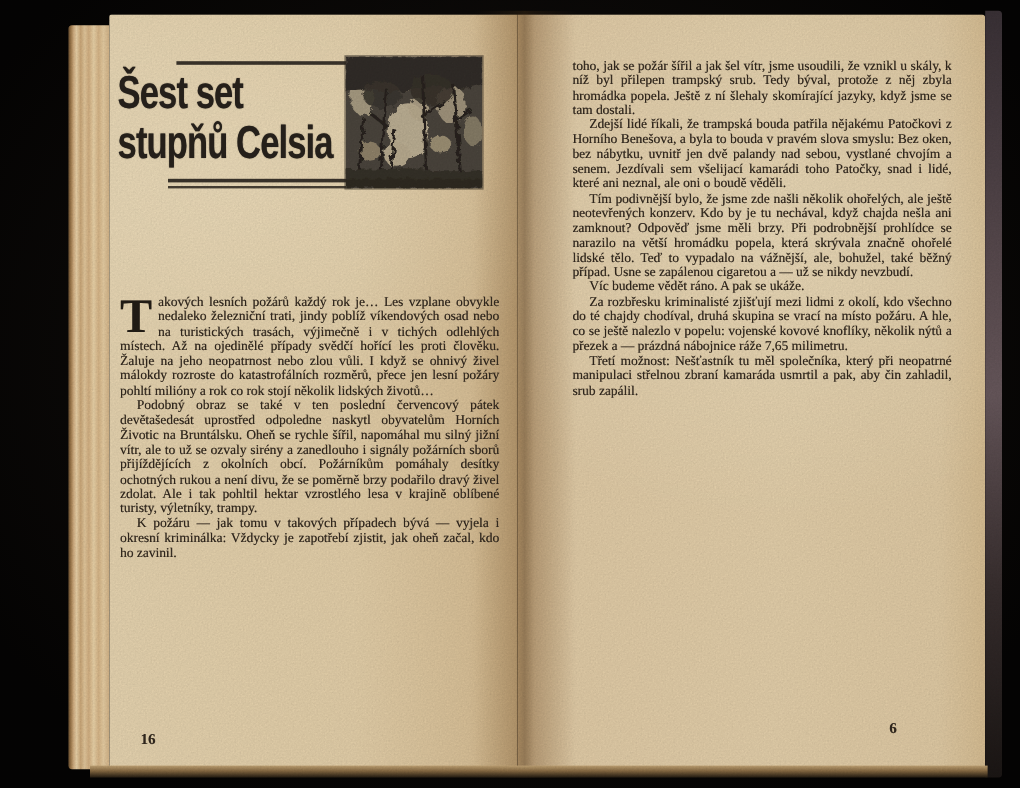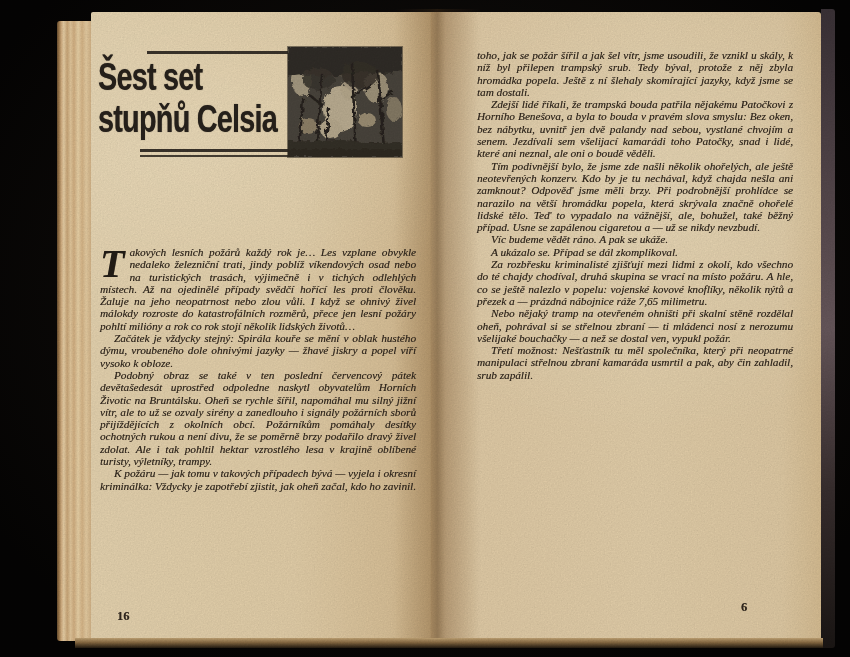--- a/index.html
+++ b/index.html
@@ -74,21 +74,20 @@
     transform:scaleX(.78) scaleY(1.04);transform-origin:left top;
     text-shadow:0 0 1px rgba(41,35,29,.7);
     white-space:nowrap;
   }
   
   .textcol{
     position:absolute;width:316px;
     font-size:11.2px;line-height:12.3px;
     color:#33291f;text-align:justify;
     text-shadow:0.25px 0 0 rgba(51,41,31,.55);
-    font-style:italic;
   }
   .textcol p{margin:0;}
   .textcol p.indent{text-indent:14px;}
   .text-left{left:43px;top:237px;}
   .text-right{left:420px;top:40px;}
   .dropcap{
     float:left;
     font-weight:bold;font-size:40px;line-height:32px;
     padding:2px 5px 0 0;color:#241e17;
   }
@@ -159,34 +158,31 @@
         <path d="M37,104 L41,62"></path>
       </g>
       <path d="M0,96 H114 V110 H0 Z" fill="#3a342b"></path>
       <path d="M0,93 C20,97 50,90 70,95 C90,99 104,93 114,96 V102 H0 Z" fill="#433c32"></path>
     </g>
     <rect width="114" height="110" filter="url(#dots)" opacity=".18"></rect>
   </svg>
 
   <div class="textcol text-left">
     <p class="para"><span class="dropcap">T</span><span>akových lesních požárů každý rok je… Les vzplane obvykle nedaleko železniční trati, jindy poblíž víkendových osad nebo na turistických trasách, výjimečně i v tichých odlehlých místech. Až na ojedinělé případy svědčí hořící les proti člověku. Žaluje na jeho neopatrnost nebo zlou vůli. I když se ohnivý živel málokdy rozroste do katastrofálních rozměrů, přece jen lesní požáry pohltí milióny a rok co rok stojí několik lidských životů…</span></p>
-    <p class="indent">Začátek je vždycky stejný: Spirála kouře se mění v oblak hustého dýmu, vroubeného dole ohnivými jazyky — žhavé jiskry a popel víří vysoko k obloze.</p>
     <p class="indent">Podobný obraz se také v ten poslední červencový pátek devětašedesát uprostřed odpoledne naskytl obyvatelům Horních Životic na Bruntálsku. Oheň se rychle šířil, napomáhal mu silný jižní vítr, ale to už se ozvaly sirény a zanedlouho i signály požárních sborů přijíždějících z okolních obcí. Požárníkům pomáhaly desítky ochotných rukou a není divu, že se poměrně brzy podařilo dravý živel zdolat. Ale i tak pohltil hektar vzrostlého lesa v krajině oblíbené turisty, výletníky, trampy.</p>
     <p class="indent">K požáru — jak tomu v takových případech bývá — vyjela i okresní kriminálka: Vždycky je zapotřebí zjistit, jak oheň začal, kdo ho zavinil.</p>
   </div>
   <div class="pagenum pn-left">16</div>
 
   <div class="textcol text-right">
     <p>toho, jak se požár šířil a jak šel vítr, jsme usoudili, že vznikl u skály, k níž byl přilepen trampský srub. Tedy býval, protože z něj zbyla hromádka popela. Ještě z ní šlehaly skomírající jazyky, když jsme se tam dostali.</p>
     <p class="indent">Zdejší lidé říkali, že trampská bouda patřila nějakému Patočkovi z Horního Benešova, a byla to bouda v pravém slova smyslu: Bez oken, bez nábytku, uvnitř jen dvě palandy nad sebou, vystlané chvojím a senem. Jezdívali sem všelijací kamarádi toho Patočky, snad i lidé, které ani neznal, ale oni o boudě věděli.</p>
     <p class="indent">Tím podivnější bylo, že jsme zde našli několik ohořelých, ale ještě neotevřených konzerv. Kdo by je tu nechával, když chajda nešla ani zamknout? Odpověď jsme měli brzy. Při podrobnější prohlídce se narazilo na větší hromádku popela, která skrývala značně ohořelé lidské tělo. Teď to vypadalo na vážnější, ale, bohužel, také běžný případ. Usne se zapálenou cigaretou a — už se nikdy nevzbudí.</p>
     <p class="indent">Víc budeme vědět ráno. A pak se ukáže.</p>
-    <p class="indent">A ukázalo se. Případ se dál zkomplikoval.</p>
     <p class="indent">Za rozbřesku kriminalisté zjišťují mezi lidmi z okolí, kdo všechno do té chajdy chodíval, druhá skupina se vrací na místo požáru. A hle, co se ještě nalezlo v popelu: vojenské kovové knoflíky, několik nýtů a přezek a — prázdná nábojnice ráže 7,65 milimetru.</p>
-    <p class="indent">Nebo nějaký tramp na otevřeném ohništi při skalní stěně rozdělal oheň, pohrával si se střelnou zbraní — ti mládenci nosí z nerozumu všelijaké bouchačky — a než se dostal ven, vypukl požár.</p>
     <p class="indent">Třetí možnost: Nešťastník tu měl společníka, který při neopatrné manipulaci střelnou zbraní kamaráda usmrtil a pak, aby čin zahladil, srub zapálil.</p>
   </div>
   <div class="pagenum pn-right">6</div>
 
 </div>
 
 <svg class="grain" width="850" height="657">
   <defs>
     <filter id="grainf">
       <feTurbulence type="fractalNoise" baseFrequency="0.7" numOctaves="2"></feTurbulence>

